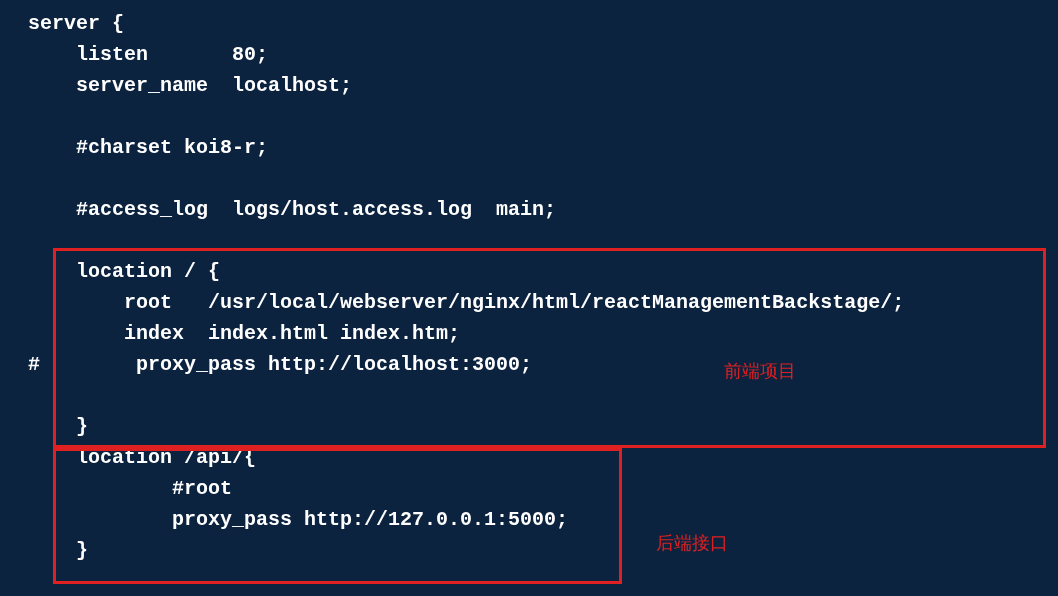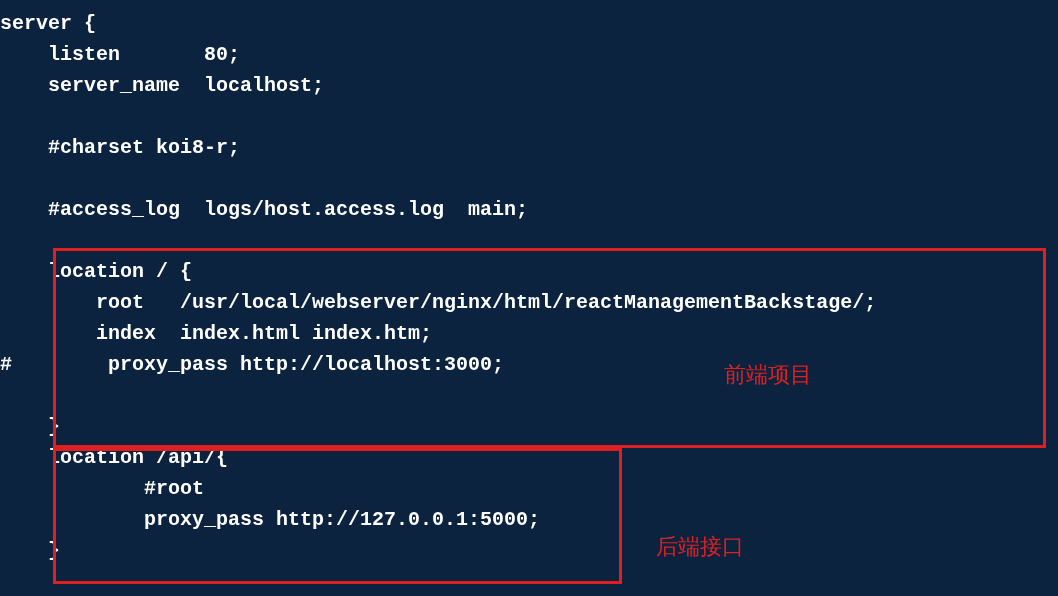--- a/index.html
+++ b/index.html
@@ -11,21 +11,21 @@
     font-family: "Menlo", "Consolas", "Courier New", monospace;
     font-size: 20px;
     line-height: 1.55;
     color: #ffffff;
     overflow: hidden;
     position: relative;
     font-weight: bold;
   }
   .code {
     white-space: pre;
-    padding: 8px 0;
+    padding: 8px 28px;
   }
   .box {
     position: absolute;
     border: 3px solid #e02020;
     background: transparent;
   }
   .box1 {
     left: 53px;
     top: 248px;
     width: 987px;
@@ -34,21 +34,21 @@
   .box2 {
     left: 53px;
     top: 448px;
     width: 563px;
     height: 130px;
   }
   .label {
     position: absolute;
     color: #e02020;
     font-family: "PingFang SC", "Microsoft YaHei", sans-serif;
-    font-size: 22px;
+    font-size: 18px;
     font-weight: normal;
   }
   .label1 {
     left: 724px;
     top: 358px;
   }
   .label2 {
     left: 656px;
     top: 530px;
   }

